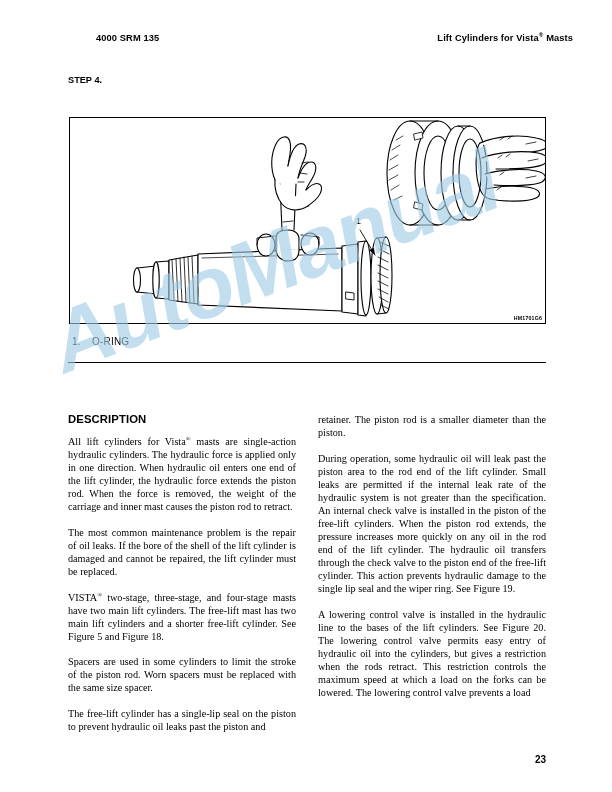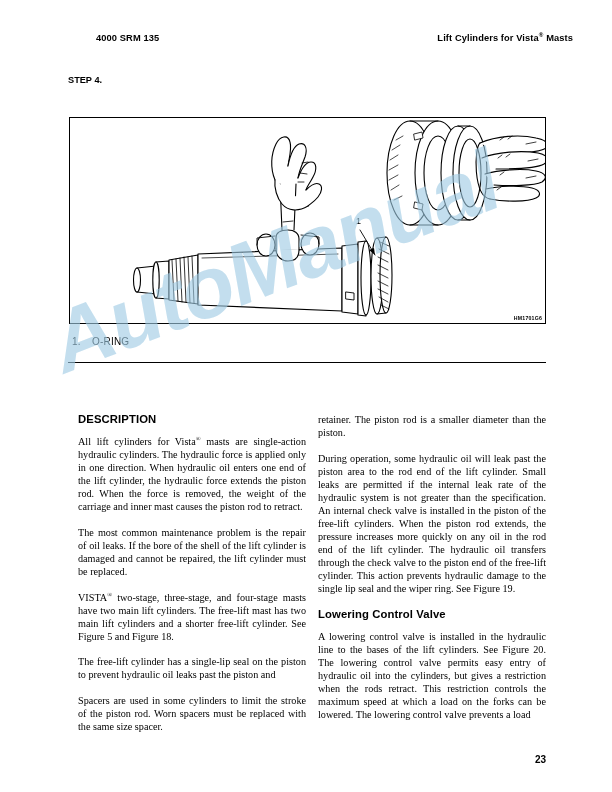--- a/index.html
+++ b/index.html
@@ -106,21 +106,21 @@
 
   
   .col {
     position: absolute;
     top: 413px;
     width: 228px;
     font-size: 10.2px;
     line-height: 13.05px;
     text-align: justify;
   }
-  .col-left  { left: 68px; margin-left: 10px; }
+  .col-left  { left: 68px; }
   .col-right { left: 318px; }
 
   h2.sec {
     font-family: "Liberation Sans", sans-serif;
     font-weight: bold;
     font-size: 11.3px;
     margin: 0 0 9px 0;
     letter-spacing: 0.1px;
     text-align: left;
   }
@@ -302,28 +302,27 @@
   </div>
 
   <div class="rule"></div>
 
 
   <div class="col col-left">
     <h2 class="sec">DESCRIPTION</h2>
     <p class="para"><span>All lift cylinders for Vista</span><sup class="reg">®</sup><span> masts are single-action hydraulic cylinders. The hydraulic force is applied only in one direction. When hydraulic oil enters one end of the lift cylinder, the hydraulic force extends the piston rod. When the force is removed, the weight of the carriage and inner mast causes the piston rod to retract.</span></p>
     <p class="para">The most common maintenance problem is the repair of oil leaks. If the bore of the shell of the lift cylinder is damaged and cannot be repaired, the lift cylinder must be replaced.</p>
     <p class="para"><span>VISTA</span><sup class="reg">®</sup><span> two-stage, three-stage, and four-stage masts have two main lift cylinders. The free-lift mast has two main lift cylinders and a shorter free-lift cylinder. See Figure 5 and Figure 18.</span></p>
+    <p class="para">Spacers are used in some cylinders to limit the stroke of the piston rod. Worn spacers must be replaced with the same size spacer.</p>
     <p class="para">The free-lift cylinder has a single-lip seal on the piston to prevent hydraulic oil leaks past the piston and</p>
-    <p class="para">Spacers are used in some cylinders to limit the stroke of the piston rod. Worn spacers must be replaced with the same size spacer.</p>
   </div>
 
   <div class="col col-right">
     <p class="para">retainer. The piston rod is a smaller diameter than the piston.</p>
     <p class="para">During operation, some hydraulic oil will leak past the piston area to the rod end of the lift cylinder. Small leaks are permitted if the internal leak rate of the hydraulic system is not greater than the specification. An internal check valve is installed in the piston of the free-lift cylinders. When the piston rod extends, the pressure increases more quickly on any oil in the rod end of the lift cylinder. The hydraulic oil transfers through the check valve to the piston end of the free-lift cylinder. This action prevents hydraulic damage to the single lip seal and the wiper ring. See Figure 19.</p>
-    <h2 class="sec">Lowering Control Valve</h2>
     <p class="para">A lowering control valve is installed in the hydraulic line to the bases of the lift cylinders. See Figure 20. The lowering control valve permits easy entry of hydraulic oil into the cylinders, but gives a restriction when the rods retract. This restriction controls the maximum speed at which a load on the forks can be lowered. The lowering control valve prevents a load</p>
   </div>
 
   <div class="page-number">23</div>
 
   <div class="watermark">
     <div class="watermark-text">AutoManual</div>
   </div>
 
 </div>

